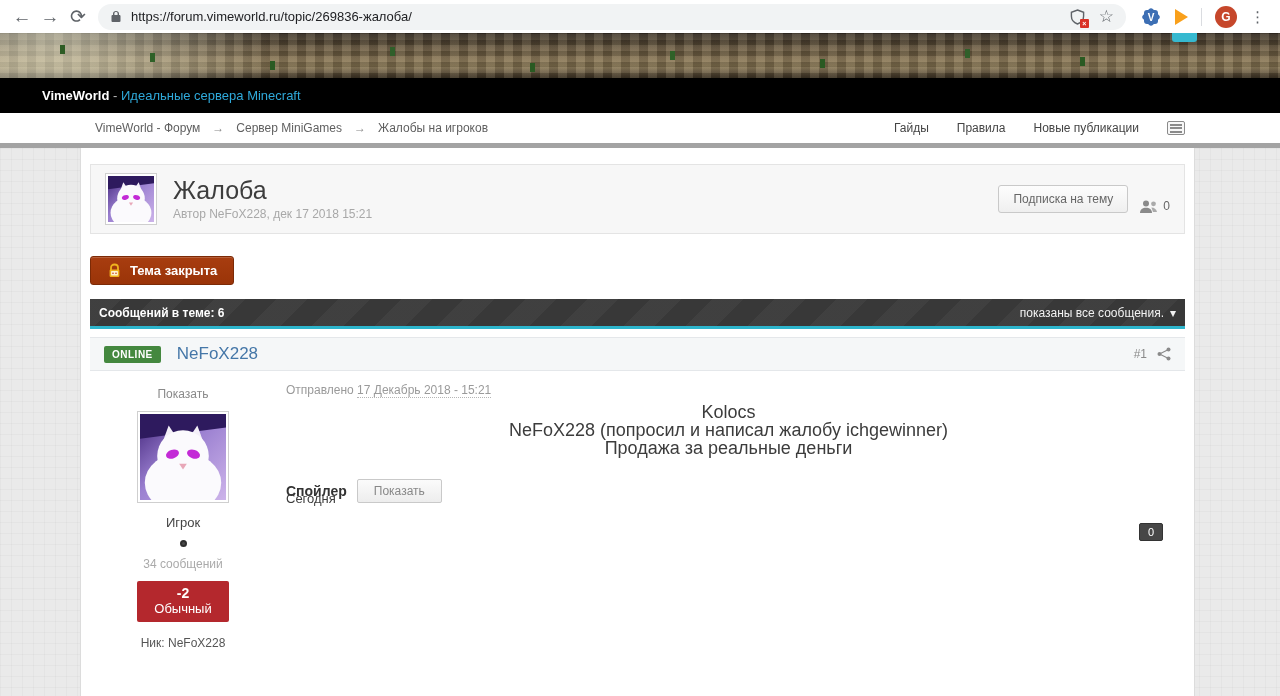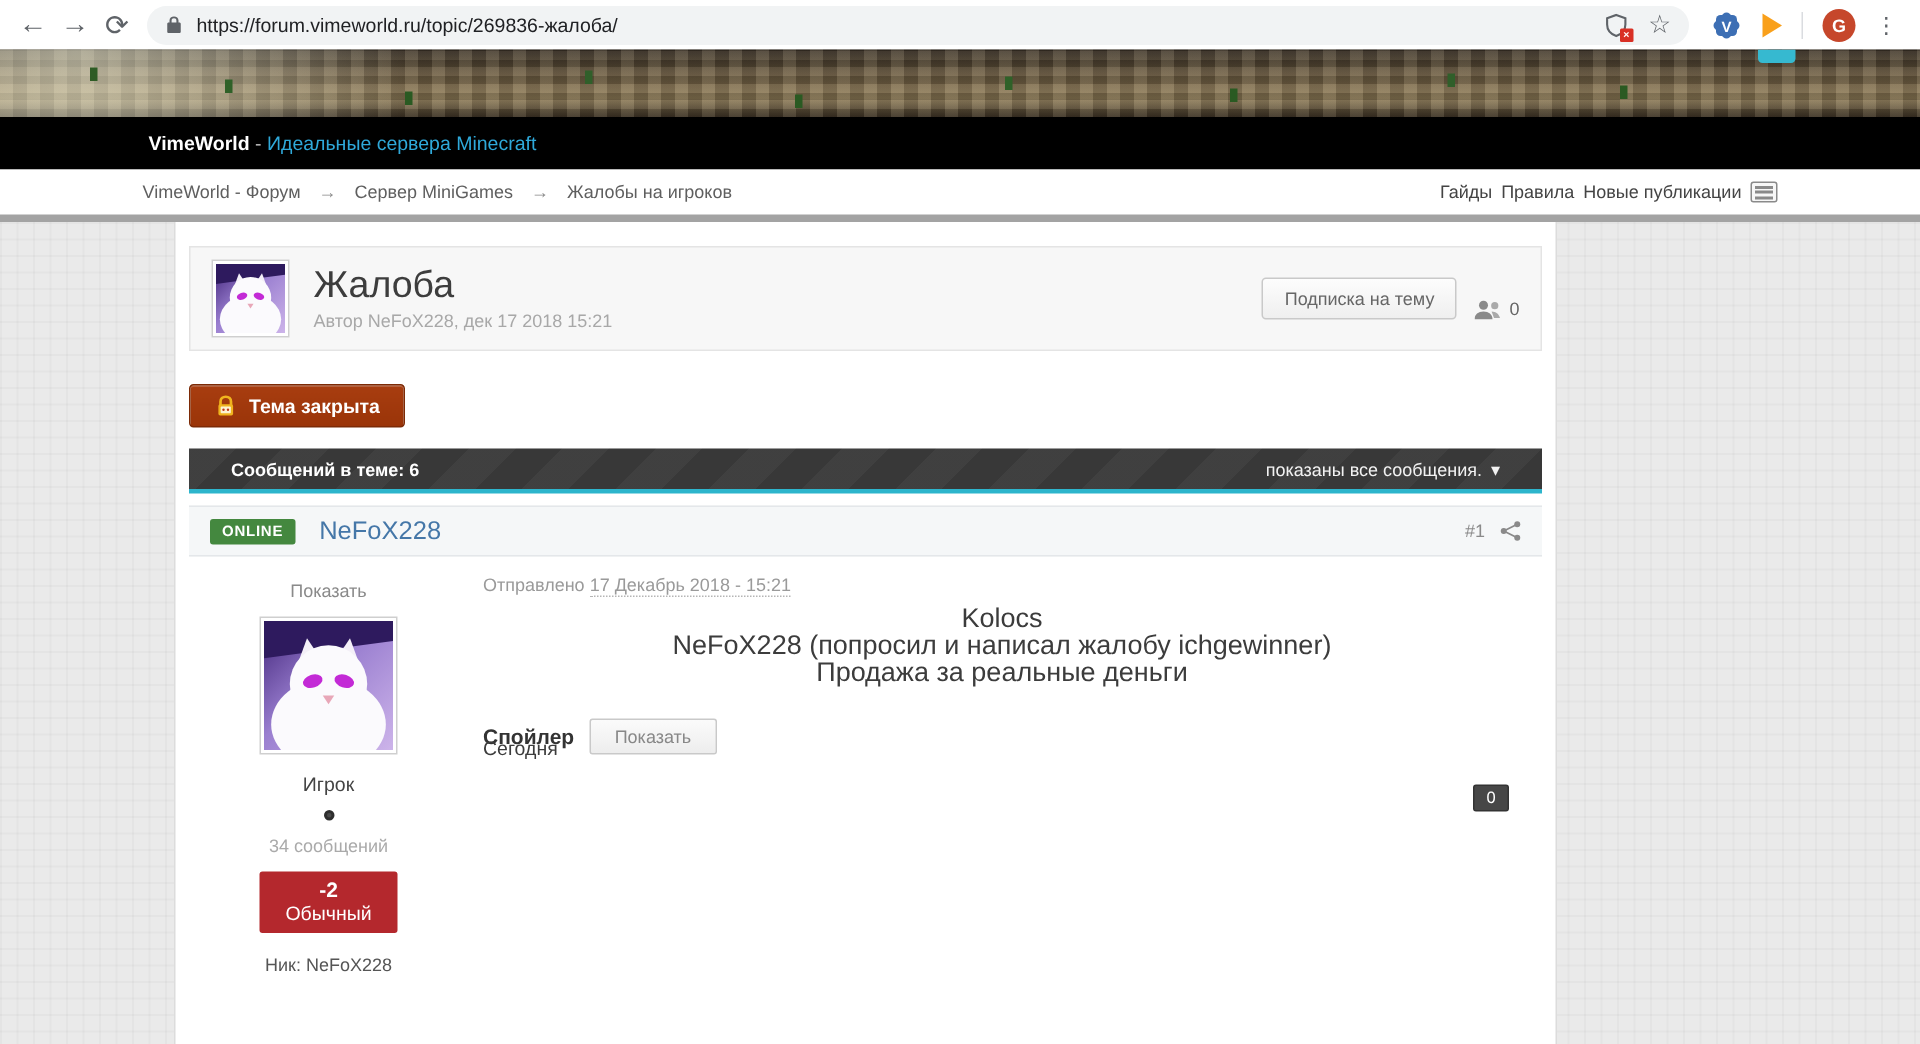--- a/index.html
+++ b/index.html
@@ -29,56 +29,56 @@
       repeating-linear-gradient(90deg, rgba(255,244,214,.10) 0 9px, rgba(0,0,0,.10) 9px 18px),
       repeating-linear-gradient(0deg, rgba(0,0,0,.16) 0 5px, rgba(255,255,255,.05) 5px 11px),
       linear-gradient(180deg,#3a3126 0%,#6f5e43 40%,#8d7a56 72%,#423728 100%);
   }
   .specks { position:absolute; top:12px; left:60px; width:5px; height:9px; background:#2e5c25;
     box-shadow:90px 8px 0 #2f6128, 210px 16px 0 #2a5a22, 330px 2px 0 #305f2a, 470px 18px 0 #2a5a22,
                610px 6px 0 #2f6128, 760px 14px 0 #2a5a22, 905px 4px 0 #305f2a, 1020px 12px 0 #2a5a22; }
   .cyan-tab { position:absolute; top:0; right:83px; width:25px; height:9px; background:#36b9d0; border-radius:0 0 3px 3px; }
 
   
-  .brandbar { height:35px; background:#000; display:flex; align-items:center; padding-left:99px; font-size:13px; }
+  .brandbar { height:35px; background:#000; display:flex; align-items:center; padding-left:42px; font-size:13px; }
   .brand-name { color:#fff; font-weight:bold; }
   .brand-sep { color:#bbb; white-space:pre; }
   .brand-tagline { color:#2fa9da; text-decoration:none; }
 
   
   .crumbbar { height:35px; background:#fff; border-bottom:5px solid #a3a3a3; display:flex; align-items:center; padding:0 95px 0 95px; font-size:12px; color:#5f5f5f; }
   .crumb { color:#5f5f5f; cursor:pointer; }
   .crumb-sep { color:#8a8a8a; margin:0 12px; }
-  .crumb-right { margin-left:auto; display:flex; align-items:flex-end; gap:6px; }
+  .crumb-right { margin-left:auto; display:flex; align-items:flex-end; gap:28px; }
   .crumb-link { color:#444; cursor:pointer; }
   .list-icon { width:18px; height:14px; border:1px solid #8a8a8a; border-radius:2px; display:flex; flex-direction:column; justify-content:space-evenly; padding:0 2px; background:#f7f7f7; }
   .list-icon i { display:block; height:2px; background:#8a8a8a; }
 
   
   .workspace { height:548px; background-color:#eaeaea;
     background-image:linear-gradient(rgba(0,0,0,.028) 1px, transparent 1px), linear-gradient(90deg, rgba(0,0,0,.028) 1px, transparent 1px);
     background-size:11px 11px; }
-  .container { margin-left:116px; width:922px; height:100%; background:#fff; border-left:1px solid #dcdcdc; border-right:1px solid #dcdcdc; padding:16px 9px 0 9px; }
+  .container { margin-left:80px; width:1115px; height:100%; background:#fff; border-left:1px solid #dcdcdc; border-right:1px solid #dcdcdc; padding:16px 9px 0 9px; }
 
   
   .topic-head { background:#f7f7f7; border:1px solid #e4e4e4; height:70px; display:flex; align-items:center; padding:0 14px; }
   .topic-avatar { width:52px; height:52px; background:#fff; border:1px solid #cfcfcf; padding:2px; margin-right:16px; }
   .topic-avatar svg { display:block; }
   .topic-title { font-size:25px; color:#3d3d3d; line-height:1.1; }
   .topic-byline { font-size:12px; color:#a8a8a8; margin-top:3px; }
   .topic-right { margin-left:auto; display:flex; align-items:flex-end; gap:12px; }
   .btn-subscribe { background:linear-gradient(#fdfdfd,#efefef); border:1px solid #c9c9c9; border-radius:3px; font-size:12px; color:#666; padding:6px 14px; cursor:pointer; }
   .followers { display:flex; align-items:center; gap:5px; color:#666; font-size:12px; }
 
   
   .closed-row { display:flex; margin:22px 0 14px 0; }
   .btn-closed { background:linear-gradient(#a83d10,#9a3408); border:1px solid #7c2a06; border-radius:3px; color:#fff; font-size:13px; font-weight:bold; padding:6px 16px; display:flex; align-items:center; gap:8px; cursor:default; box-shadow:inset 0 1px 0 rgba(255,255,255,.18); }
 
   
-  .msgbar { background:#3b3b3b; background-image:repeating-linear-gradient(135deg, rgba(255,255,255,.025) 0 22px, rgba(0,0,0,.05) 22px 44px); height:27px; display:flex; align-items:center; padding:0 28px; }
+  .msgbar { background:#3b3b3b; background-image:repeating-linear-gradient(135deg, rgba(255,255,255,.025) 0 22px, rgba(0,0,0,.05) 22px 44px); height:27px; display:flex; align-items:center; padding:0 9px; }
   .msgbar-left { color:#fff; font-size:12px; font-weight:bold; }
   .msgbar-right { margin-left:auto; color:#f2f2f2; font-size:12px; display:flex; align-items:center; gap:6px; cursor:pointer; }
   .teal-line { height:3px; background:#2db5cc; }
 
   
   .post-strip { margin-top:8px; background:#f5f7f8; border:1px solid #e4e7ea; border-left:0; border-right:0; height:34px; display:flex; align-items:center; padding:0 14px; }
   .badge-online { background:#44883f; color:#fff; font-size:10px; font-weight:bold; letter-spacing:.5px; padding:3px 8px; border-radius:2px; }
   .post-author { color:#4577a8; font-size:17px; margin-left:16px; cursor:pointer; }
   .strip-right { margin-left:auto; display:flex; align-items:center; gap:10px; }
   .post-num { color:#8a8a8a; font-size:12px; }

